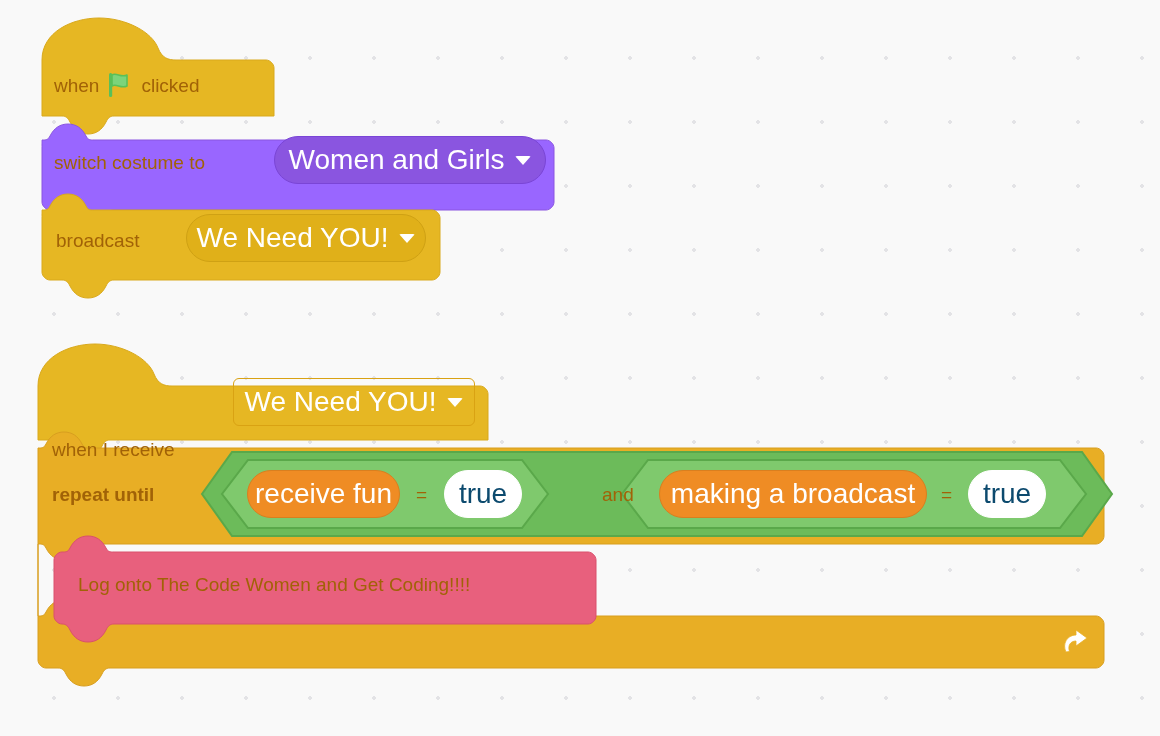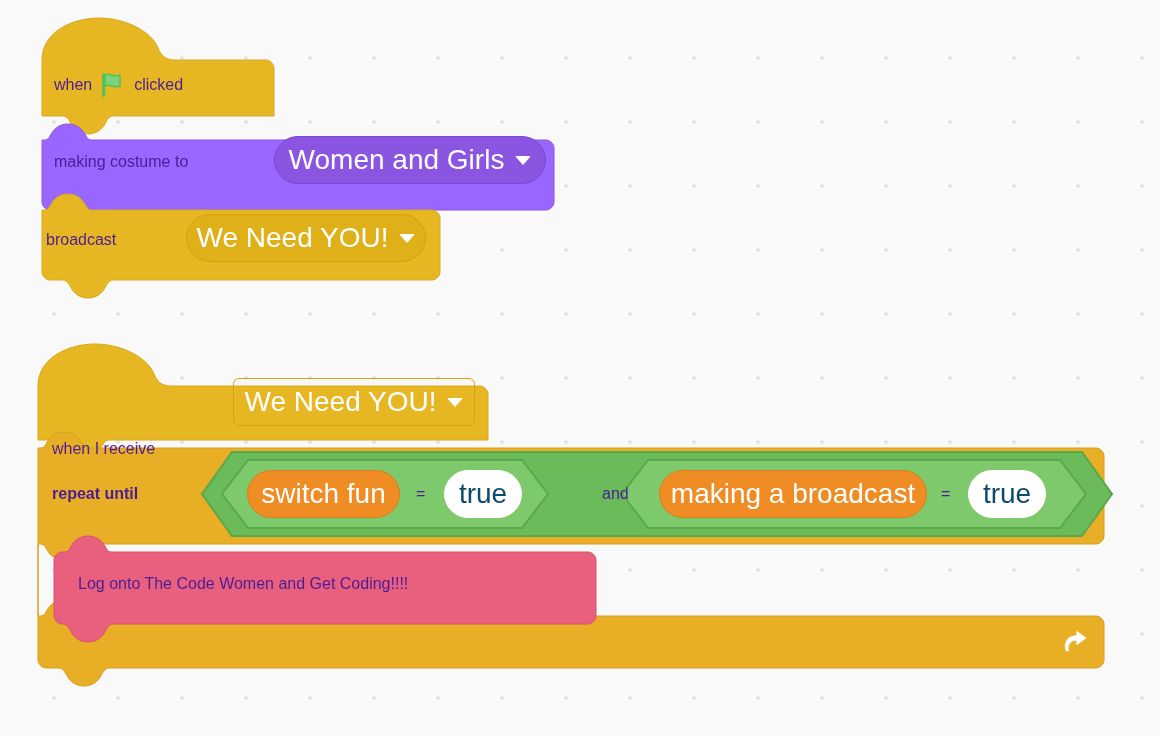--- a/index.html
+++ b/index.html
@@ -19,22 +19,22 @@
     -webkit-font-smoothing: antialiased;
   }
 
   .canvas {
     position: absolute;
     inset: 0;
   }
 
   
   .blk-label {
-    color: #4c1d95;
-    font-size: 16px;
+    color: #a16207;
+    font-size: 19px;
     line-height: 1;
     white-space: nowrap;
     user-select: none;
   }
 
   
   .script {
     position: absolute;
   }
   .script svg {
@@ -193,27 +193,27 @@
         <span class="blk-label">when</span>
         <span class="flag-icon">
           <svg width="30" height="28" viewBox="0 0 30 28">
             <rect x="4" y="2" width="3.2" height="24" rx="1.5" fill="#59c059"></rect>
             <path d="M7,4 C11,1 16,7 22,4 L22,15 C16,18 11,12 7,15 Z" fill="#7bd47b" stroke="#59c059" stroke-width="1.6" stroke-linejoin="round"></path>
           </svg>
         </span>
         <span class="blk-label">clicked</span>
       </div>
 
-      <span class="blk-label abs" style="left:54px; top:150px; height:24px;">making costume to</span>
+      <span class="blk-label abs" style="left:54px; top:150px; height:24px;">switch costume to</span>
       <div class="field fld-costume" style="left:274px; top:136px; width:272px; height:48px;">
         <span class="field-text" style="color:#ffffff;">Women and Girls</span>
         <span class="dropdown-arrow"></span>
       </div>
 
-      <span class="blk-label abs" style="left:46px; top:228px; height:24px;">broadcast</span>
+      <span class="blk-label abs" style="left:56px; top:228px; height:24px;">broadcast</span>
       <div class="field fld-broadcast" style="left:186px; top:214px; width:240px; height:48px;">
         <span class="field-text" style="color:#ffffff;">We Need YOU!</span>
         <span class="dropdown-arrow"></span>
       </div>
     </div>
   </div>
 
   <div class="script" style="left:0px; top:330px; width:1160px; height:370px;">
 
     <svg width="1160" height="370" viewBox="0 0 1160 370">
@@ -310,21 +310,21 @@
 
       <span class="blk-label abs" style="left:52px; top:62px; height:24px;margin-top:45px;">when I receive</span>
       <div class="field fld-receive" style="left:233px; top:48px; width:242px; height:48px;">
         <span class="field-text" style="color:#ffffff;">We Need YOU!</span>
         <span class="dropdown-arrow"></span>
       </div>
 
       <span class="blk-label abs" style="left:52px; top:152px; height:24px;font-weight:bold;">repeat until</span>
 
       <div class="field fld-orange" style="left:247px; top:140px; width:153px; height:48px;">
-        <span class="field-text">switch fun</span>
+        <span class="field-text">receive fun</span>
       </div>
       <span class="blk-label abs" style="left:416px; top:152px; height:24px;">=</span>
       <div class="field fld-white" style="left:444px; top:140px; width:78px; height:48px;">
         <span class="field-text">true</span>
       </div>
 
       <span class="blk-label abs" style="left:566px; top:152px; height:24px;margin-left:36px;">and</span>
 
       <div class="field fld-orange" style="left:659px; top:140px; width:268px; height:48px;">
         <span class="field-text">making a broadcast</span>

